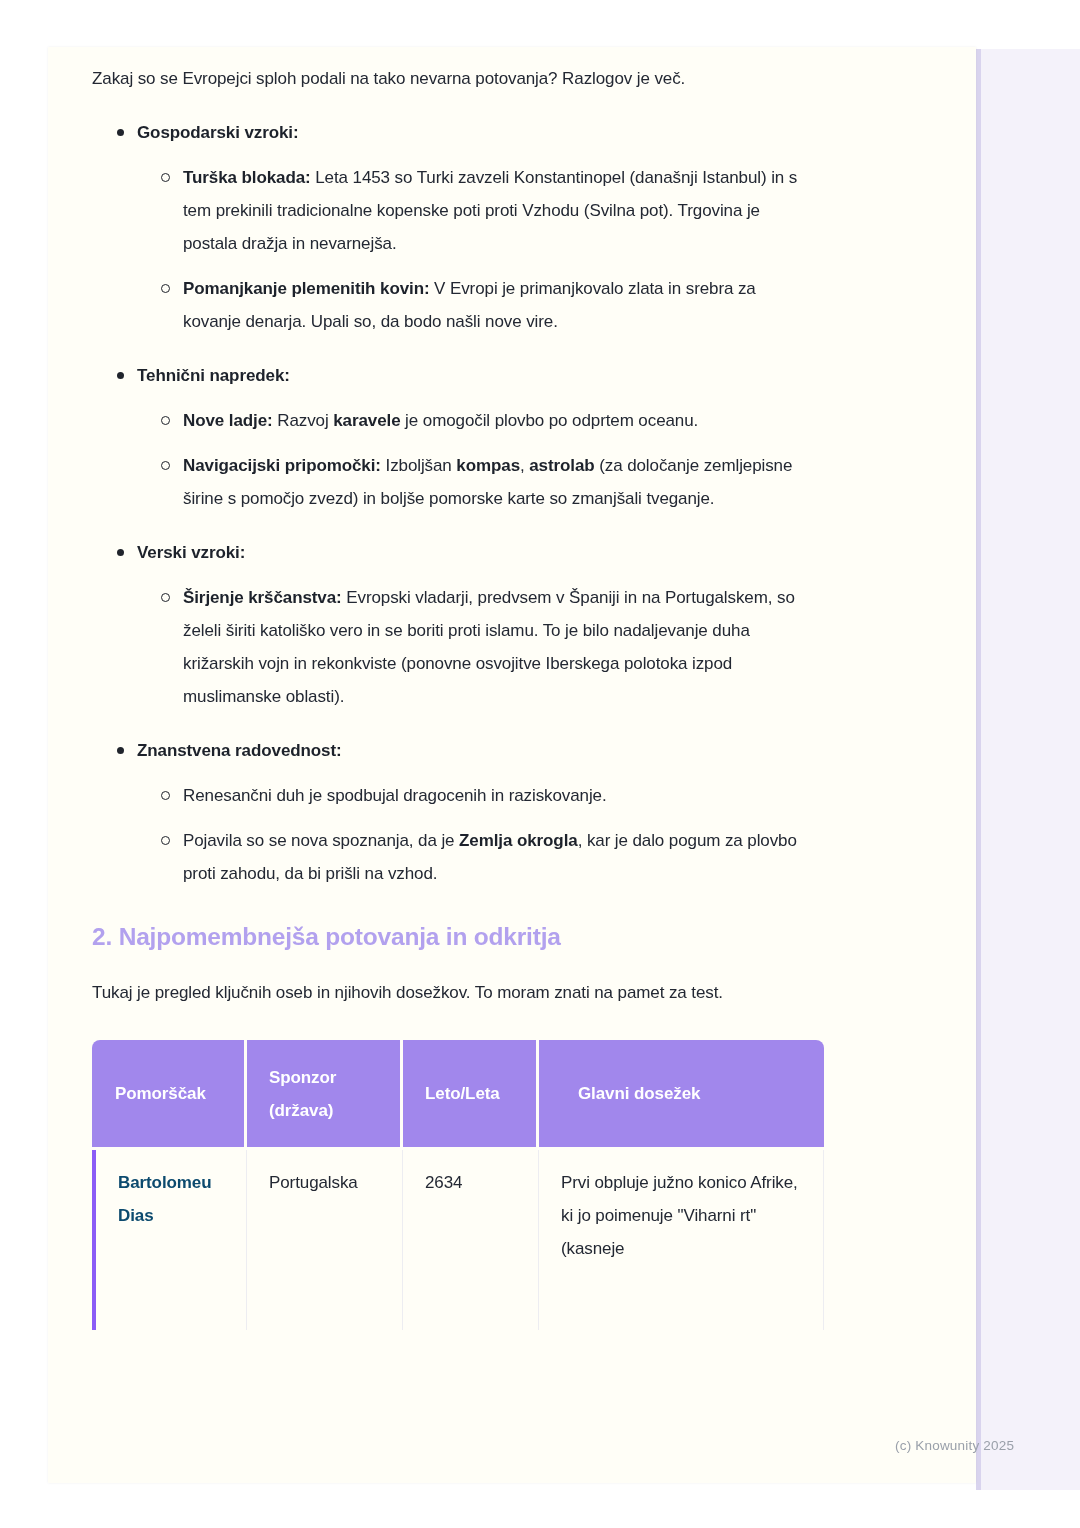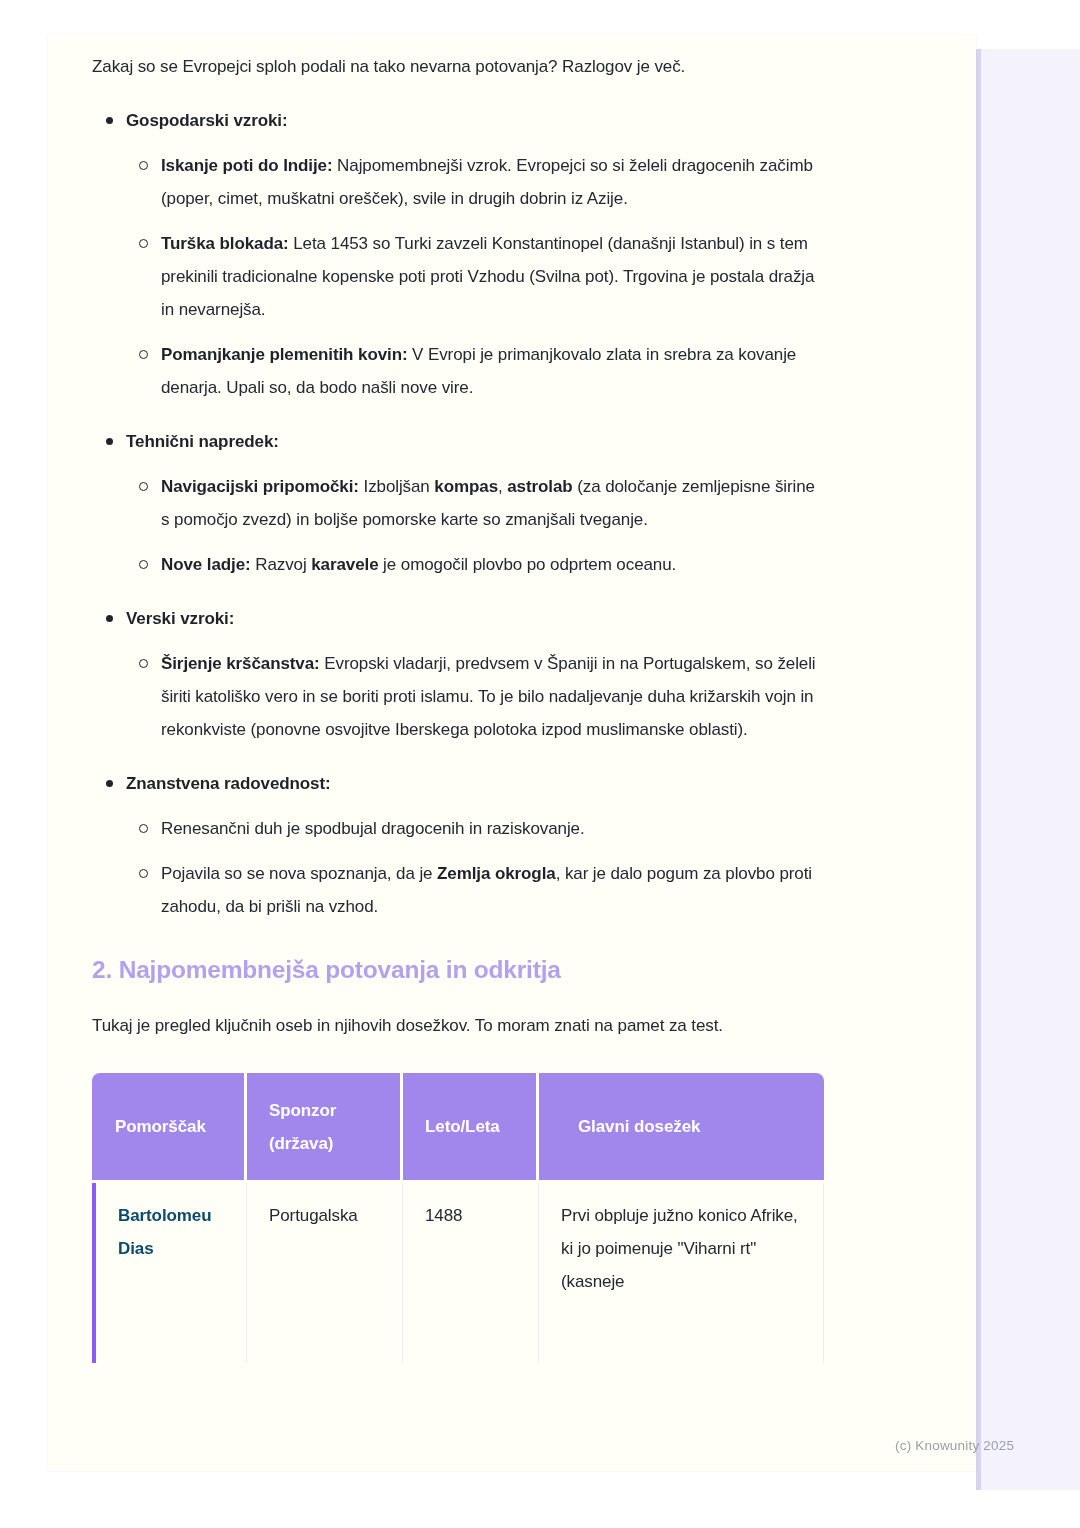--- a/index.html
+++ b/index.html
@@ -20,41 +20,41 @@
     width: 104px; height: 1441px;
     background: #f4f2fa;
     border-left: 5px solid #d9d4ee;
     box-sizing: border-box;
     z-index: 0;
   }
 
   
   .page {
     position: absolute;
-    left: 48px; top: 35px;
+    left: 48px; top: 47px;
     width: 928px; height: 1436px;
     background: #fffef7;
     overflow: hidden;
     z-index: 1;
     box-shadow: 0 0 2px rgba(130,130,150,0.12);
   }
 
   .content {
     padding: 15px 148px 0 44px;
     width: 736px;
     color: #232833;
     font-size: 17px;
     line-height: 33px;
     letter-spacing: -0.1px;
   }
 
   p { margin: 0; }
   .intro { }
 
-  ul { list-style: none; margin: 2px; padding: 0; }
+  ul { list-style: none; margin: 13px; padding: 0; }
 
   .li1 {
     margin-top: 21px;
     position: relative;
     padding-left: 32px;
   }
   .blt1 {
     position: absolute;
     left: 12px; top: 13px;
     width: 7px; height: 7px;
@@ -153,44 +153,40 @@
     <p class="intro">Zakaj so se Evropejci sploh podali na tako nevarna potovanja? Razlogov je več.</p>
 
     <ul>
 
       <li class="li1">
         <span class="blt1"></span>
         <span class="label1">Gospodarski vzroki:</span>
         <ul class="sub">
           <li class="li2">
             <span class="blt2"></span>
-            <span class="parts"><span class="b">Iskanje poti do Indije:</span><span> Najpomembnejši vzrok. Evropejci so si želeli dragocenih začimb (poper, cimet, muškatni orešček), svile in drugih dobrin iz Azije.</span></span>
-          </li>
-          <li class="li2">
-            <span class="blt2"></span>
             <span class="parts"><span class="b">Turška blokada:</span><span> Leta 1453 so Turki zavzeli Konstantinopel (današnji Istanbul) in s tem prekinili tradicionalne kopenske poti proti Vzhodu (Svilna pot). Trgovina je postala dražja in nevarnejša.</span></span>
           </li>
           <li class="li2">
             <span class="blt2"></span>
             <span class="parts"><span class="b">Pomanjkanje plemenitih kovin:</span><span> V Evropi je primanjkovalo zlata in srebra za kovanje denarja. Upali so, da bodo našli nove vire.</span></span>
           </li>
         </ul>
       </li>
 
       <li class="li1">
         <span class="blt1"></span>
         <span class="label1">Tehnični napredek:</span>
         <ul class="sub">
           <li class="li2">
             <span class="blt2"></span>
+            <span class="parts"><span class="b">Nove ladje:</span><span> Razvoj </span><span class="b">karavele</span><span> je omogočil plovbo po odprtem oceanu.</span></span>
+          </li>
+          <li class="li2">
+            <span class="blt2"></span>
             <span class="parts"><span class="b">Navigacijski pripomočki:</span><span> Izboljšan </span><span class="b">kompas</span><span>, </span><span class="b">astrolab</span><span> (za določanje zemljepisne širine s pomočjo zvezd) in boljše pomorske karte so zmanjšali tveganje.</span></span>
-          </li>
-          <li class="li2">
-            <span class="blt2"></span>
-            <span class="parts"><span class="b">Nove ladje:</span><span> Razvoj </span><span class="b">karavele</span><span> je omogočil plovbo po odprtem oceanu.</span></span>
           </li>
         </ul>
       </li>
 
       <li class="li1">
         <span class="blt1"></span>
         <span class="label1">Verski vzroki:</span>
         <ul class="sub">
           <li class="li2">
             <span class="blt2"></span>
@@ -232,21 +228,21 @@
           <th class="first">Pomorščak</th>
           <th>Sponzor (država)</th>
           <th>Leto/Leta</th>
           <th class="last">Glavni dosežek</th>
         </tr>
       </thead>
       <tbody>
         <tr>
           <td class="td-name">Bartolomeu Dias</td>
           <td>Portugalska</td>
-          <td>1488</td>
+          <td>2634</td>
           <td class="last">Prvi obpluje južno konico Afrike, ki jo poimenuje "Viharni rt" (kasneje</td>
         </tr>
       </tbody>
     </table>
 
   </div>
 </div>
 
 <div class="watermark">(c) Knowunity 2025</div>
 

